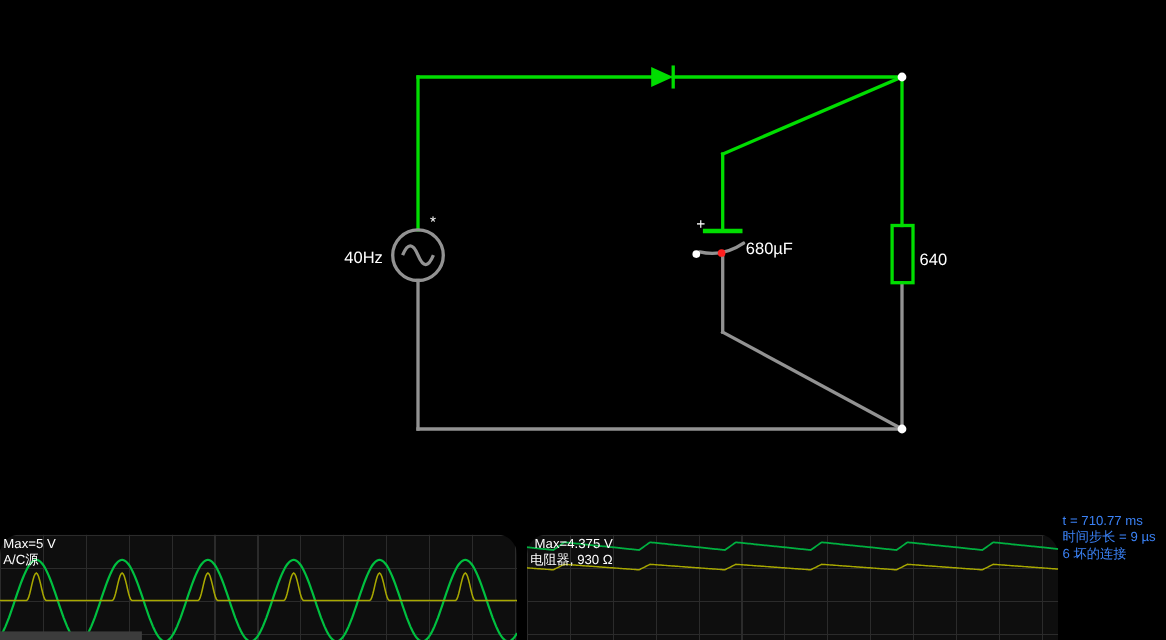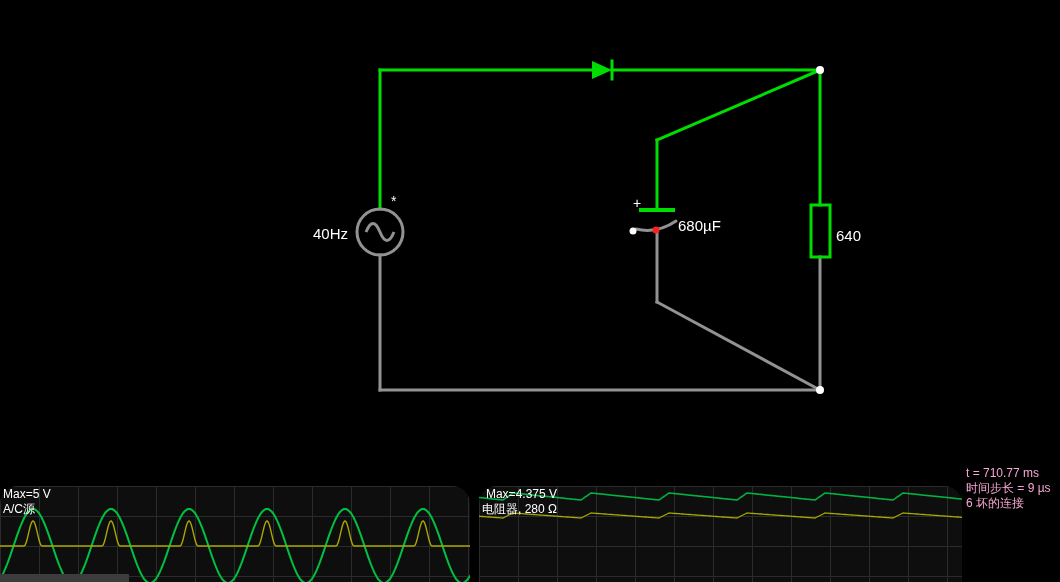--- a/index.html
+++ b/index.html
@@ -30,21 +30,21 @@
     border-radius: 18px;
   }
   .scope-0 { left:0; width:470px; }
   .scope-1 { left:479px; width:483px;text-align:right; }
   .wave { position:absolute; left:0; top:0; }
   .scope-labels { position:absolute; left:3px; top:1px; color:#fff; font-size:12px; line-height:15px; white-space:nowrap; }
   .gear { position:absolute; bottom:3px; color:#6e6e6e; font-size:16px; cursor:pointer; }
   .gear-0 { left:20px; }
   .gear-1 { left:11px; }
 
-  .status { position:absolute; left:966px; top:466px; color:#f9a8d4; font-size:12px; line-height:15px; white-space:nowrap; }
+  .status { position:absolute; left:966px; top:466px; color:#3b82f6; font-size:12px; line-height:15px; white-space:nowrap; }
 
   .scrollbar-thumb { position:absolute; left:0; top:574px; width:129px; height:8px; background:#3c3c3c; }
 </style>
 </head>
 <body>
 
 <div class="app">
 
   <div class="circuit-area">
     <svg width="1060" height="462" viewBox="0 0 1060 462">
@@ -109,21 +109,21 @@
     <div class="gear gear-0">⚙</div>
   </div>
 
   <div class="scope scope-1">
     <svg class="wave" width="483" height="120">
         <polyline points="0,11.5 1,11.6 2,11.7 3,11.8 4,11.9 5,12.0 6,12.1 7,12.3 8,12.4 9,12.5 10,12.6 11,12.7 12,12.8 13,12.9 14,13.0 15,13.1 16,13.2 17,13.3 18,13.4 19,13.5 20,13.6 21,13.7 22,13.8 23,13.9 24,14.0 25,13.3 26,12.6 27,11.9 28,11.2 29,10.5 30,9.8 31,9.1 32,8.4 33,7.7 34,7.0 35,7.1 36,7.2 37,7.3 38,7.4 39,7.5 40,7.6 41,7.7 42,7.8 43,7.9 44,8.0 45,8.1 46,8.2 47,8.3 48,8.4 49,8.5 50,8.6 51,8.8 52,8.9 53,9.0 54,9.1 55,9.2 56,9.3 57,9.4 58,9.5 59,9.6 60,9.7 61,9.8 62,9.9 63,10.0 64,10.1 65,10.2 66,10.3 67,10.4 68,10.5 69,10.6 70,10.7 71,10.8 72,10.9 73,11.0 74,11.1 75,11.2 76,11.3 77,11.4 78,11.5 79,11.6 80,11.7 81,11.8 82,11.9 83,12.0 84,12.1 85,12.3 86,12.4 87,12.5 88,12.6 89,12.7 90,12.8 91,12.9 92,13.0 93,13.1 94,13.2 95,13.3 96,13.4 97,13.5 98,13.6 99,13.7 100,13.8 101,13.9 102,14.0 103,13.3 104,12.6 105,11.9 106,11.2 107,10.5 108,9.8 109,9.1 110,8.4 111,7.7 112,7.0 113,7.1 114,7.2 115,7.3 116,7.4 117,7.5 118,7.6 119,7.7 120,7.8 121,7.9 122,8.0 123,8.1 124,8.2 125,8.3 126,8.4 127,8.5 128,8.6 129,8.8 130,8.9 131,9.0 132,9.1 133,9.2 134,9.3 135,9.4 136,9.5 137,9.6 138,9.7 139,9.8 140,9.9 141,10.0 142,10.1 143,10.2 144,10.3 145,10.4 146,10.5 147,10.6 148,10.7 149,10.8 150,10.9 151,11.0 152,11.1 153,11.2 154,11.3 155,11.4 156,11.5 157,11.6 158,11.7 159,11.8 160,11.9 161,12.0 162,12.1 163,12.3 164,12.4 165,12.5 166,12.6 167,12.7 168,12.8 169,12.9 170,13.0 171,13.1 172,13.2 173,13.3 174,13.4 175,13.5 176,13.6 177,13.7 178,13.8 179,13.9 180,14.0 181,13.3 182,12.6 183,11.9 184,11.2 185,10.5 186,9.8 187,9.1 188,8.4 189,7.7 190,7.0 191,7.1 192,7.2 193,7.3 194,7.4 195,7.5 196,7.6 197,7.7 198,7.8 199,7.9 200,8.0 201,8.1 202,8.2 203,8.3 204,8.4 205,8.5 206,8.6 207,8.8 208,8.9 209,9.0 210,9.1 211,9.2 212,9.3 213,9.4 214,9.5 215,9.6 216,9.7 217,9.8 218,9.9 219,10.0 220,10.1 221,10.2 222,10.3 223,10.4 224,10.5 225,10.6 226,10.7 227,10.8 228,10.9 229,11.0 230,11.1 231,11.2 232,11.3 233,11.4 234,11.5 235,11.6 236,11.7 237,11.8 238,11.9 239,12.0 240,12.1 241,12.3 242,12.4 243,12.5 244,12.6 245,12.7 246,12.8 247,12.9 248,13.0 249,13.1 250,13.2 251,13.3 252,13.4 253,13.5 254,13.6 255,13.7 256,13.8 257,13.9 258,14.0 259,13.3 260,12.6 261,11.9 262,11.2 263,10.5 264,9.8 265,9.1 266,8.4 267,7.7 268,7.0 269,7.1 270,7.2 271,7.3 272,7.4 273,7.5 274,7.6 275,7.7 276,7.8 277,7.9 278,8.0 279,8.1 280,8.2 281,8.3 282,8.4 283,8.5 284,8.6 285,8.8 286,8.9 287,9.0 288,9.1 289,9.2 290,9.3 291,9.4 292,9.5 293,9.6 294,9.7 295,9.8 296,9.9 297,10.0 298,10.1 299,10.2 300,10.3 301,10.4 302,10.5 303,10.6 304,10.7 305,10.8 306,10.9 307,11.0 308,11.1 309,11.2 310,11.3 311,11.4 312,11.5 313,11.6 314,11.7 315,11.8 316,11.9 317,12.0 318,12.1 319,12.3 320,12.4 321,12.5 322,12.6 323,12.7 324,12.8 325,12.9 326,13.0 327,13.1 328,13.2 329,13.3 330,13.4 331,13.5 332,13.6 333,13.7 334,13.8 335,13.9 336,14.0 337,13.3 338,12.6 339,11.9 340,11.2 341,10.5 342,9.8 343,9.1 344,8.4 345,7.7 346,7.0 347,7.1 348,7.2 349,7.3 350,7.4 351,7.5 352,7.6 353,7.7 354,7.8 355,7.9 356,8.0 357,8.1 358,8.2 359,8.3 360,8.4 361,8.5 362,8.6 363,8.8 364,8.9 365,9.0 366,9.1 367,9.2 368,9.3 369,9.4 370,9.5 371,9.6 372,9.7 373,9.8 374,9.9 375,10.0 376,10.1 377,10.2 378,10.3 379,10.4 380,10.5 381,10.6 382,10.7 383,10.8 384,10.9 385,11.0 386,11.1 387,11.2 388,11.3 389,11.4 390,11.5 391,11.6 392,11.7 393,11.8 394,11.9 395,12.0 396,12.1 397,12.3 398,12.4 399,12.5 400,12.6 401,12.7 402,12.8 403,12.9 404,13.0 405,13.1 406,13.2 407,13.3 408,13.4 409,13.5 410,13.6 411,13.7 412,13.8 413,13.9 414,14.0 415,13.3 416,12.6 417,11.9 418,11.2 419,10.5 420,9.8 421,9.1 422,8.4 423,7.7 424,7.0 425,7.1 426,7.2 427,7.3 428,7.4 429,7.5 430,7.6 431,7.7 432,7.8 433,7.9 434,8.0 435,8.1 436,8.2 437,8.3 438,8.4 439,8.5 440,8.6 441,8.8 442,8.9 443,9.0 444,9.1 445,9.2 446,9.3 447,9.4 448,9.5 449,9.6 450,9.7 451,9.8 452,9.9 453,10.0 454,10.1 455,10.2 456,10.3 457,10.4 458,10.5 459,10.6 460,10.7 461,10.8 462,10.9 463,11.0 464,11.1 465,11.2 466,11.3 467,11.4 468,11.5 469,11.6 470,11.7 471,11.8 472,11.9 473,12.0 474,12.1 475,12.3 476,12.4 477,12.5 478,12.6 479,12.7 480,12.8 481,12.9 482,13.0 483,13.1" fill="none" stroke="#00b040" stroke-width="1.6"></polyline>
         <polyline points="0,30.2 1,30.3 2,30.4 3,30.5 4,30.5 5,30.6 6,30.7 7,30.8 8,30.8 9,30.9 10,31.0 11,31.0 12,31.1 13,31.2 14,31.3 15,31.3 16,31.4 17,31.5 18,31.6 19,31.6 20,31.7 21,31.8 22,31.9 23,31.9 24,32.0 25,31.5 26,31.0 27,30.5 28,30.0 29,29.5 30,29.0 31,28.5 32,28.0 33,27.5 34,27.0 35,27.1 36,27.1 37,27.2 38,27.3 39,27.4 40,27.4 41,27.5 42,27.6 43,27.7 44,27.7 45,27.8 46,27.9 47,28.0 48,28.0 49,28.1 50,28.2 51,28.3 52,28.3 53,28.4 54,28.5 55,28.5 56,28.6 57,28.7 58,28.8 59,28.8 60,28.9 61,29.0 62,29.1 63,29.1 64,29.2 65,29.3 66,29.4 67,29.4 68,29.5 69,29.6 70,29.6 71,29.7 72,29.8 73,29.9 74,29.9 75,30.0 76,30.1 77,30.2 78,30.2 79,30.3 80,30.4 81,30.5 82,30.5 83,30.6 84,30.7 85,30.8 86,30.8 87,30.9 88,31.0 89,31.0 90,31.1 91,31.2 92,31.3 93,31.3 94,31.4 95,31.5 96,31.6 97,31.6 98,31.7 99,31.8 100,31.9 101,31.9 102,32.0 103,31.5 104,31.0 105,30.5 106,30.0 107,29.5 108,29.0 109,28.5 110,28.0 111,27.5 112,27.0 113,27.1 114,27.1 115,27.2 116,27.3 117,27.4 118,27.4 119,27.5 120,27.6 121,27.7 122,27.7 123,27.8 124,27.9 125,28.0 126,28.0 127,28.1 128,28.2 129,28.3 130,28.3 131,28.4 132,28.5 133,28.5 134,28.6 135,28.7 136,28.8 137,28.8 138,28.9 139,29.0 140,29.1 141,29.1 142,29.2 143,29.3 144,29.4 145,29.4 146,29.5 147,29.6 148,29.6 149,29.7 150,29.8 151,29.9 152,29.9 153,30.0 154,30.1 155,30.2 156,30.2 157,30.3 158,30.4 159,30.5 160,30.5 161,30.6 162,30.7 163,30.8 164,30.8 165,30.9 166,31.0 167,31.0 168,31.1 169,31.2 170,31.3 171,31.3 172,31.4 173,31.5 174,31.6 175,31.6 176,31.7 177,31.8 178,31.9 179,31.9 180,32.0 181,31.5 182,31.0 183,30.5 184,30.0 185,29.5 186,29.0 187,28.5 188,28.0 189,27.5 190,27.0 191,27.1 192,27.1 193,27.2 194,27.3 195,27.4 196,27.4 197,27.5 198,27.6 199,27.7 200,27.7 201,27.8 202,27.9 203,28.0 204,28.0 205,28.1 206,28.2 207,28.3 208,28.3 209,28.4 210,28.5 211,28.5 212,28.6 213,28.7 214,28.8 215,28.8 216,28.9 217,29.0 218,29.1 219,29.1 220,29.2 221,29.3 222,29.4 223,29.4 224,29.5 225,29.6 226,29.6 227,29.7 228,29.8 229,29.9 230,29.9 231,30.0 232,30.1 233,30.2 234,30.2 235,30.3 236,30.4 237,30.5 238,30.5 239,30.6 240,30.7 241,30.8 242,30.8 243,30.9 244,31.0 245,31.0 246,31.1 247,31.2 248,31.3 249,31.3 250,31.4 251,31.5 252,31.6 253,31.6 254,31.7 255,31.8 256,31.9 257,31.9 258,32.0 259,31.5 260,31.0 261,30.5 262,30.0 263,29.5 264,29.0 265,28.5 266,28.0 267,27.5 268,27.0 269,27.1 270,27.1 271,27.2 272,27.3 273,27.4 274,27.4 275,27.5 276,27.6 277,27.7 278,27.7 279,27.8 280,27.9 281,28.0 282,28.0 283,28.1 284,28.2 285,28.3 286,28.3 287,28.4 288,28.5 289,28.5 290,28.6 291,28.7 292,28.8 293,28.8 294,28.9 295,29.0 296,29.1 297,29.1 298,29.2 299,29.3 300,29.4 301,29.4 302,29.5 303,29.6 304,29.6 305,29.7 306,29.8 307,29.9 308,29.9 309,30.0 310,30.1 311,30.2 312,30.2 313,30.3 314,30.4 315,30.5 316,30.5 317,30.6 318,30.7 319,30.8 320,30.8 321,30.9 322,31.0 323,31.0 324,31.1 325,31.2 326,31.3 327,31.3 328,31.4 329,31.5 330,31.6 331,31.6 332,31.7 333,31.8 334,31.9 335,31.9 336,32.0 337,31.5 338,31.0 339,30.5 340,30.0 341,29.5 342,29.0 343,28.5 344,28.0 345,27.5 346,27.0 347,27.1 348,27.1 349,27.2 350,27.3 351,27.4 352,27.4 353,27.5 354,27.6 355,27.7 356,27.7 357,27.8 358,27.9 359,28.0 360,28.0 361,28.1 362,28.2 363,28.3 364,28.3 365,28.4 366,28.5 367,28.5 368,28.6 369,28.7 370,28.8 371,28.8 372,28.9 373,29.0 374,29.1 375,29.1 376,29.2 377,29.3 378,29.4 379,29.4 380,29.5 381,29.6 382,29.6 383,29.7 384,29.8 385,29.9 386,29.9 387,30.0 388,30.1 389,30.2 390,30.2 391,30.3 392,30.4 393,30.5 394,30.5 395,30.6 396,30.7 397,30.8 398,30.8 399,30.9 400,31.0 401,31.0 402,31.1 403,31.2 404,31.3 405,31.3 406,31.4 407,31.5 408,31.6 409,31.6 410,31.7 411,31.8 412,31.9 413,31.9 414,32.0 415,31.5 416,31.0 417,30.5 418,30.0 419,29.5 420,29.0 421,28.5 422,28.0 423,27.5 424,27.0 425,27.1 426,27.1 427,27.2 428,27.3 429,27.4 430,27.4 431,27.5 432,27.6 433,27.7 434,27.7 435,27.8 436,27.9 437,28.0 438,28.0 439,28.1 440,28.2 441,28.3 442,28.3 443,28.4 444,28.5 445,28.5 446,28.6 447,28.7 448,28.8 449,28.8 450,28.9 451,29.0 452,29.1 453,29.1 454,29.2 455,29.3 456,29.4 457,29.4 458,29.5 459,29.6 460,29.6 461,29.7 462,29.8 463,29.9 464,29.9 465,30.0 466,30.1 467,30.2 468,30.2 469,30.3 470,30.4 471,30.5 472,30.5 473,30.6 474,30.7 475,30.8 476,30.8 477,30.9 478,31.0 479,31.0 480,31.1 481,31.2 482,31.3 483,31.3" fill="none" stroke="#a8a800" stroke-width="1.3"></polyline>
       </svg>
     <div class="scope-labels">
       <div>Max=4.375 V</div>
-      <div>电阻器, 280 Ω</div>
+      <div>电阻器, 930 Ω</div>
     </div>
     <div class="gear gear-1">⚙</div>
   </div>
 
   <div class="status">
     <div>t = 710.77 ms</div>
     <div>时间步长 = 9 µs</div>
     <div>6 坏的连接</div>
   </div>
 

